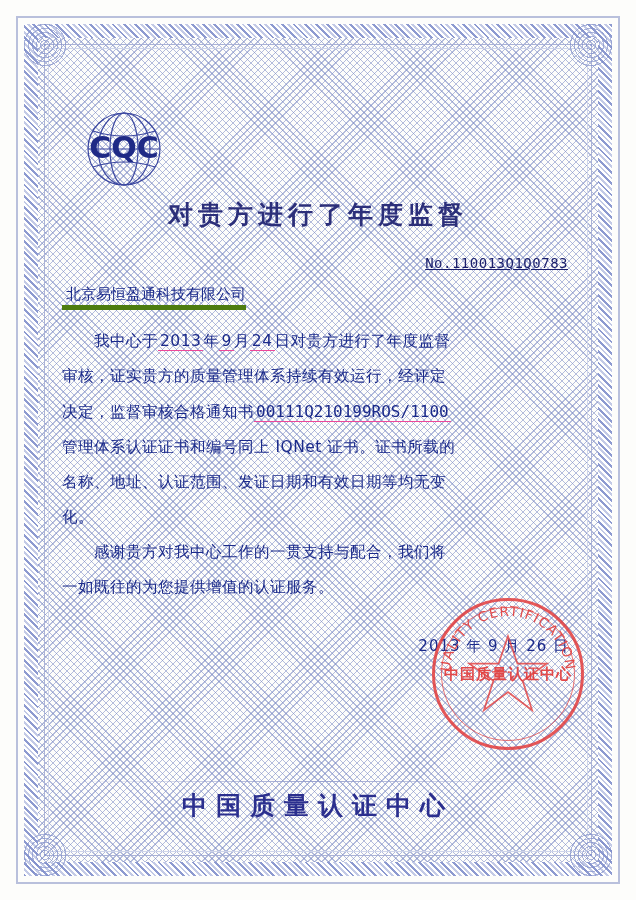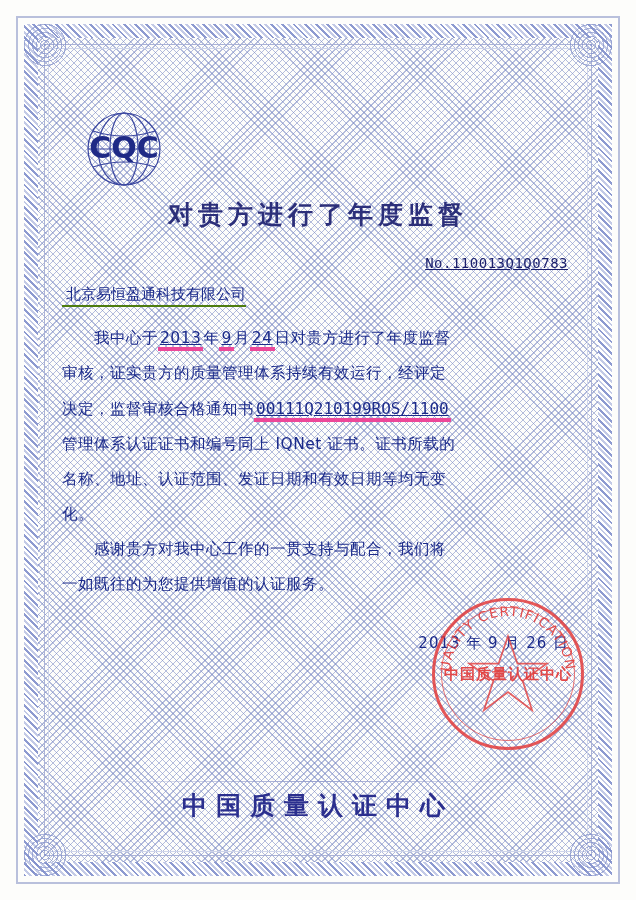--- a/index.html
+++ b/index.html
@@ -135,41 +135,40 @@
     letter-spacing: .5px;
     text-decoration: underline;
   }
 
   .company {
     margin-top: 14px;
     font-family: "DejaVu Sans", "Liberation Sans", sans-serif;
     font-size: 15px;
     color: #1b2a8a;
     padding-left: 4px;
-    border-bottom: 2px solid #4d7c0f;
+    border-bottom: 5px solid #4d7c0f;
     display: inline-block;
     padding-bottom: 1px;
   }
 
   .body-text {
     margin-top: 16px;
     font-family: "DejaVu Sans", "Liberation Sans", sans-serif;
     font-size: 15.5px;
     line-height: 31px;
     color: #1b2a8a;
     letter-spacing: .5px;
   }
   .body-text p {
     margin: 0 0 4px 0;
   }
   .indent { text-indent: 32px; }
   .ul {
-    border-bottom: 4px solid #ec4899;
+    border-bottom: 1px solid #ec4899;
     padding: 0 2px;
-    text-decoration: underline;
   }
   .mono {
     font-family: "DejaVu Sans Mono", "Liberation Mono", monospace;
     font-size: 16px;
     letter-spacing: 0px;
   }
 
   .para-gap { margin-top: 14px; }
 
   .sign-date {

